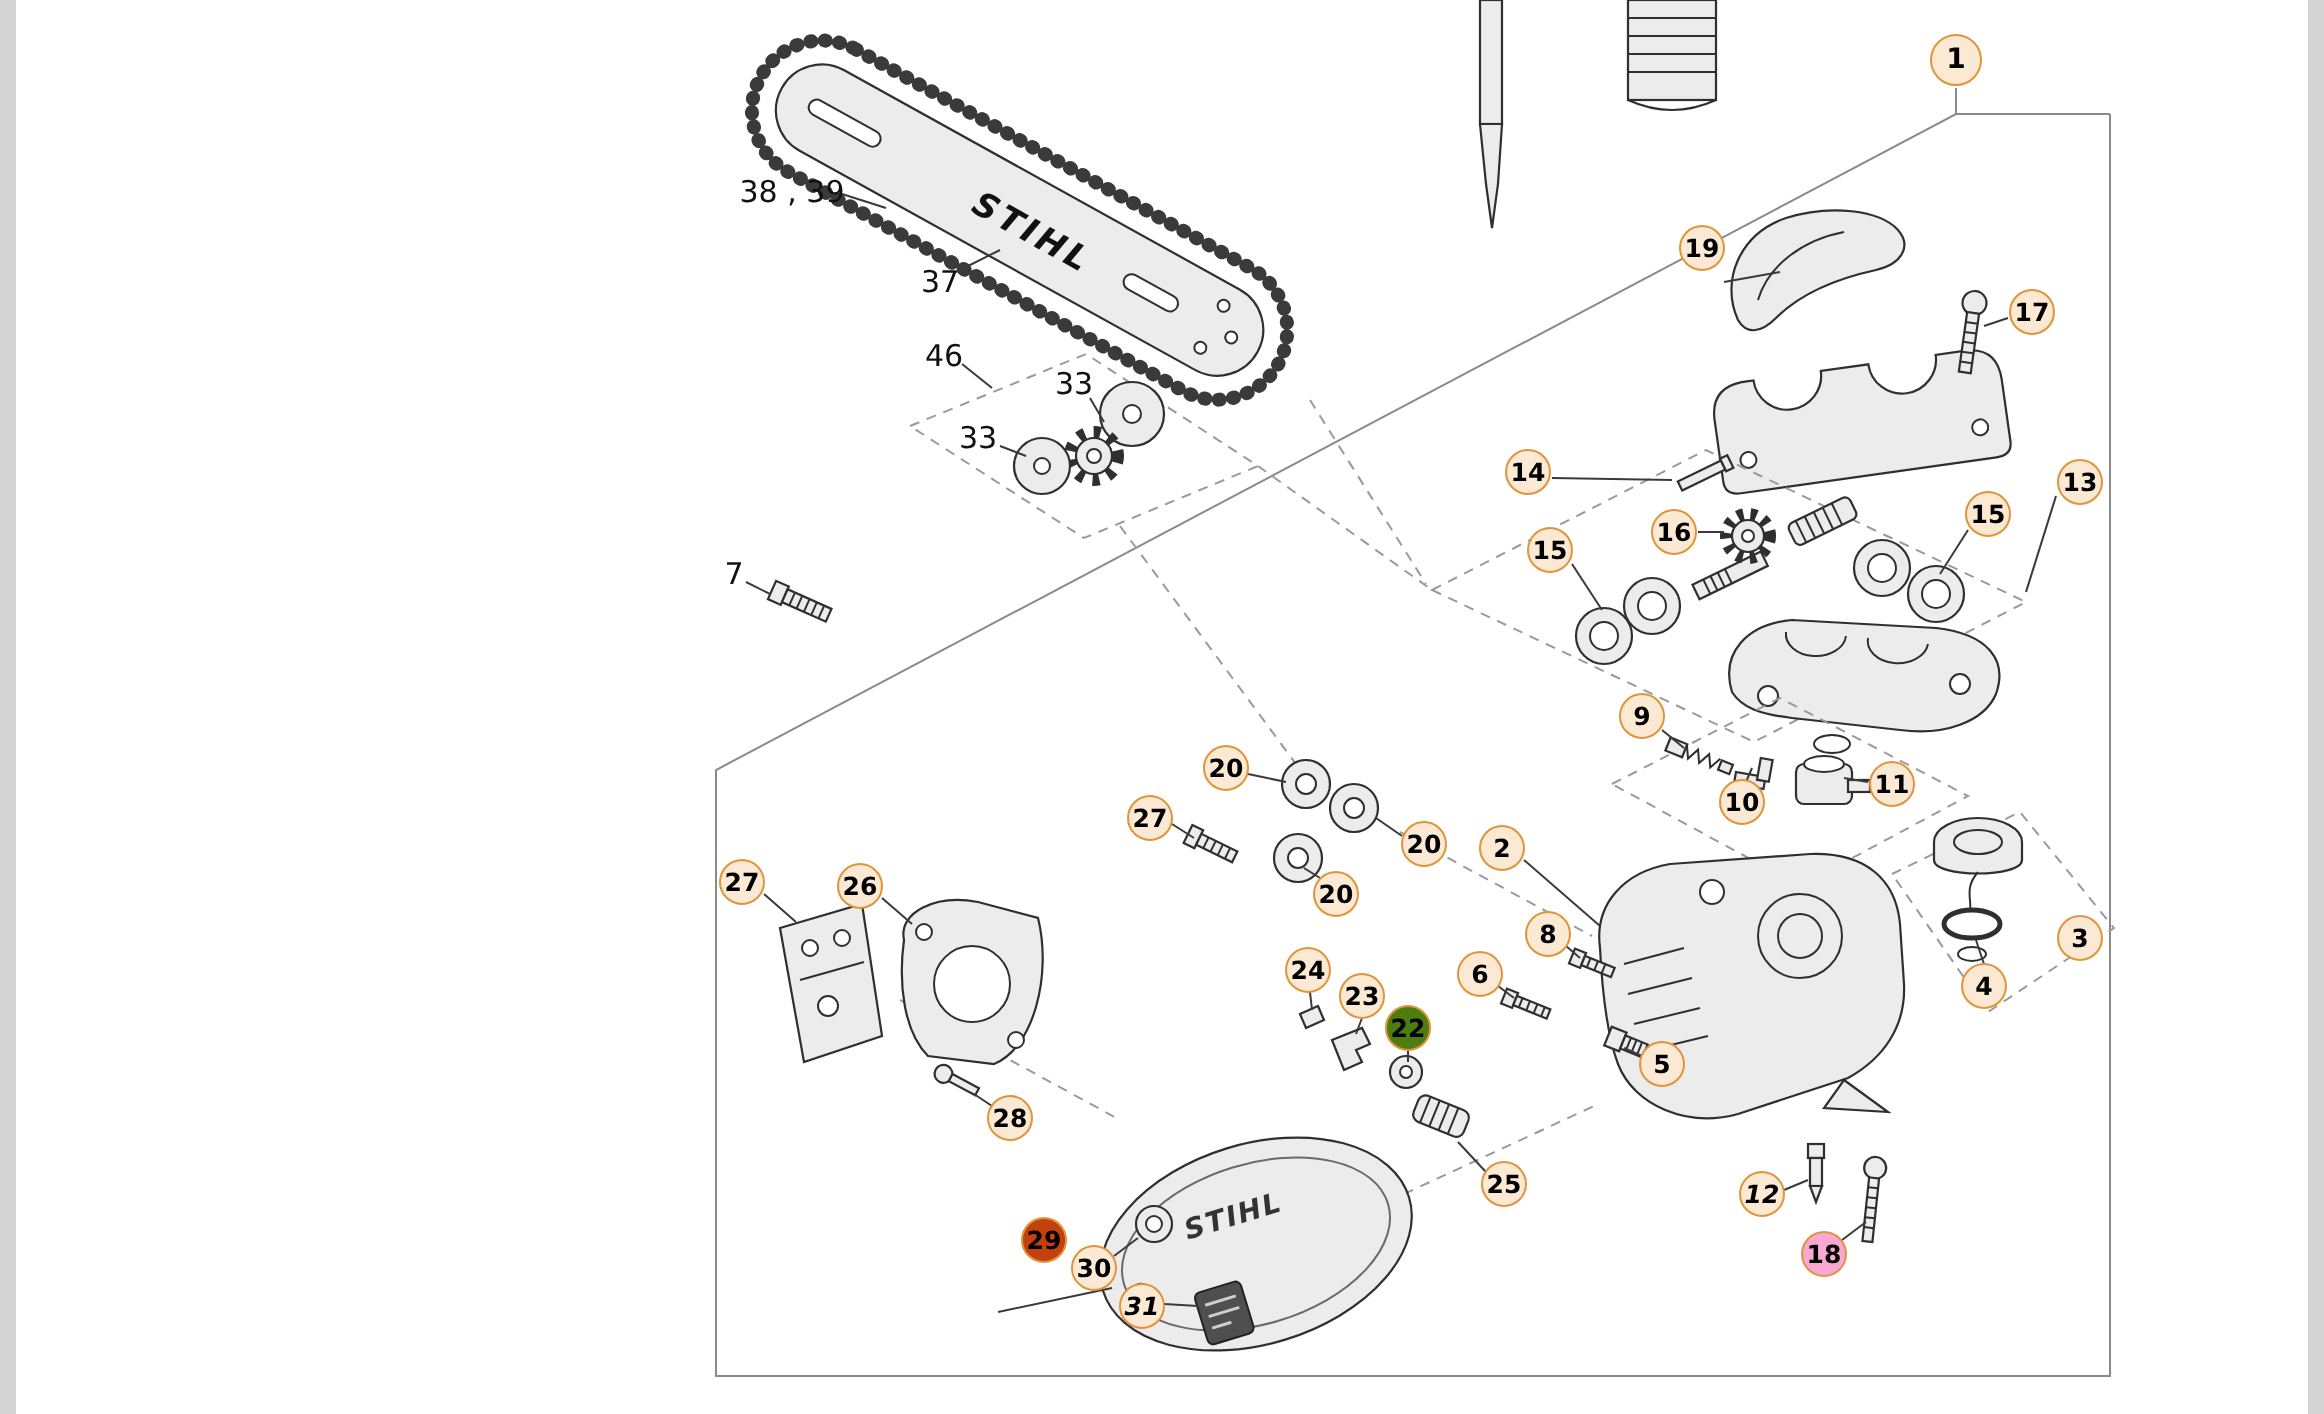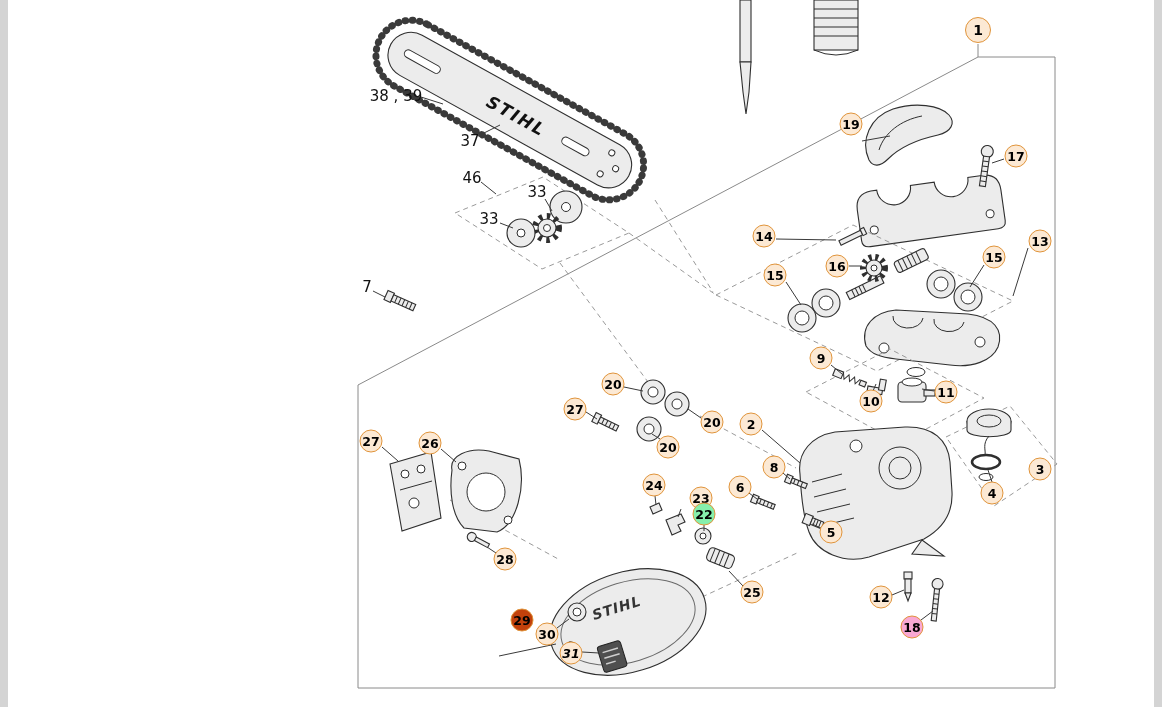--- a/index.html
+++ b/index.html
@@ -339,26 +339,26 @@
       <div class="callout" style="left: 712px; top: 422px; background: rgb(252, 233, 212); border: 1.5px solid rgb(224, 148, 59); color: rgb(0, 0, 0);">20</div>
       <div class="callout" style="left: 751px; top: 424px; background: rgb(252, 233, 212); border: 1.5px solid rgb(224, 148, 59); color: rgb(0, 0, 0);">2</div>
       <div class="callout" style="left: 371px; top: 441px; background: rgb(252, 233, 212); border: 1.5px solid rgb(224, 148, 59); color: rgb(0, 0, 0);">27</div>
       <div class="callout" style="left: 430px; top: 443px; background: rgb(252, 233, 212); border: 1.5px solid rgb(224, 148, 59); color: rgb(0, 0, 0);">26</div>
       <div class="callout" style="left: 668px; top: 447px; background: rgb(252, 233, 212); border: 1.5px solid rgb(224, 148, 59); color: rgb(0, 0, 0);">20</div>
       <div class="callout" style="left: 774px; top: 467px; background: rgb(252, 233, 212); border: 1.5px solid rgb(224, 148, 59); color: rgb(0, 0, 0);">8</div>
       <div class="callout" style="left: 1040px; top: 469px; background: rgb(252, 233, 212); border: 1.5px solid rgb(224, 148, 59); color: rgb(0, 0, 0);">3</div>
       <div class="callout" style="left: 654px; top: 485px; background: rgb(252, 233, 212); border: 1.5px solid rgb(224, 148, 59); color: rgb(0, 0, 0);">24</div>
       <div class="callout" style="left: 740px; top: 487px; background: rgb(252, 233, 212); border: 1.5px solid rgb(224, 148, 59); color: rgb(0, 0, 0);">6</div>
       <div class="callout" style="left: 992px; top: 493px; background: rgb(252, 233, 212); border: 1.5px solid rgb(224, 148, 59); color: rgb(0, 0, 0);">4</div>
-      <div class="callout" style="left: 681px; top: 498px; background: rgb(252, 233, 212); border: 1.5px solid rgb(224, 148, 59); color: rgb(0, 0, 0); margin-left: 20px;">23</div>
-      <div class="callout" style="left: 704px; top: 514px; background: #86efac; border: 1.5px solid rgb(224, 148, 59); color: rgb(0, 0, 0);">22</div>
+      <div class="callout" style="left: 681px; top: 498px; background: rgb(252, 233, 212); border: 1.5px solid rgb(224, 148, 59); color: rgb(0, 0, 0);">23</div>
+      <div class="callout" style="left: 704px; top: 514px; background: #4d7c0f; border: 1.5px solid rgb(224, 148, 59); color: rgb(0, 0, 0);">22</div>
       <div class="callout" style="left: 831px; top: 532px; background: rgb(252, 233, 212); border: 1.5px solid rgb(224, 148, 59); color: rgb(0, 0, 0);">5</div>
       <div class="callout" style="left: 505px; top: 559px; background: rgb(252, 233, 212); border: 1.5px solid rgb(224, 148, 59); color: rgb(0, 0, 0);">28</div>
       <div class="callout" style="left: 752px; top: 592px; background: rgb(252, 233, 212); border: 1.5px solid rgb(224, 148, 59); color: rgb(0, 0, 0);">25</div>
-      <div class="callout" style="left: 881px; top: 597px; background: rgb(252, 233, 212); border: 1.5px solid rgb(224, 148, 59); color: rgb(0, 0, 0);">12</div>
+      <div class="callout" style="left: 881px; top: 597px; background: rgb(252, 233, 212); border: 1.5px solid rgb(224, 148, 59); color: rgb(0, 0, 0); font-style: italic;">12</div>
       <div class="callout" style="left: 912px; top: 627px; background: #f9a8d4; border: 1.5px solid rgb(224, 148, 59); color: rgb(0, 0, 0);">18</div>
       <div class="callout" style="left: 547px; top: 634px; background: rgb(252, 233, 212); border: 1.5px solid rgb(224, 148, 59); color: rgb(0, 0, 0);">30</div>
       <div class="callout" style="left: 571px; top: 653px; background: rgb(252, 233, 212); border: 1.5px solid rgb(224, 148, 59); color: rgb(0, 0, 0); font-style: italic;">31</div>
       <div class="callout" style="left: 488px; top: 620px; background: #c2410c; border: 1.5px solid rgb(224, 148, 59); color: rgb(0, 0, 0); margin-left: 34px;">29</div>
       <div class="plain-label" style="left: 396px; top: 96px;">38 , 39</div>
       <div class="plain-label" style="left: 470px; top: 141px;">37</div>
       <div class="plain-label" style="left: 472px; top: 178px;">46</div>
       <div class="plain-label" style="left: 537px; top: 192px;">33</div>
       <div class="plain-label" style="left: 489px; top: 219px;">33</div>
       <div class="plain-label" style="left: 367px; top: 287px;">7</div>

